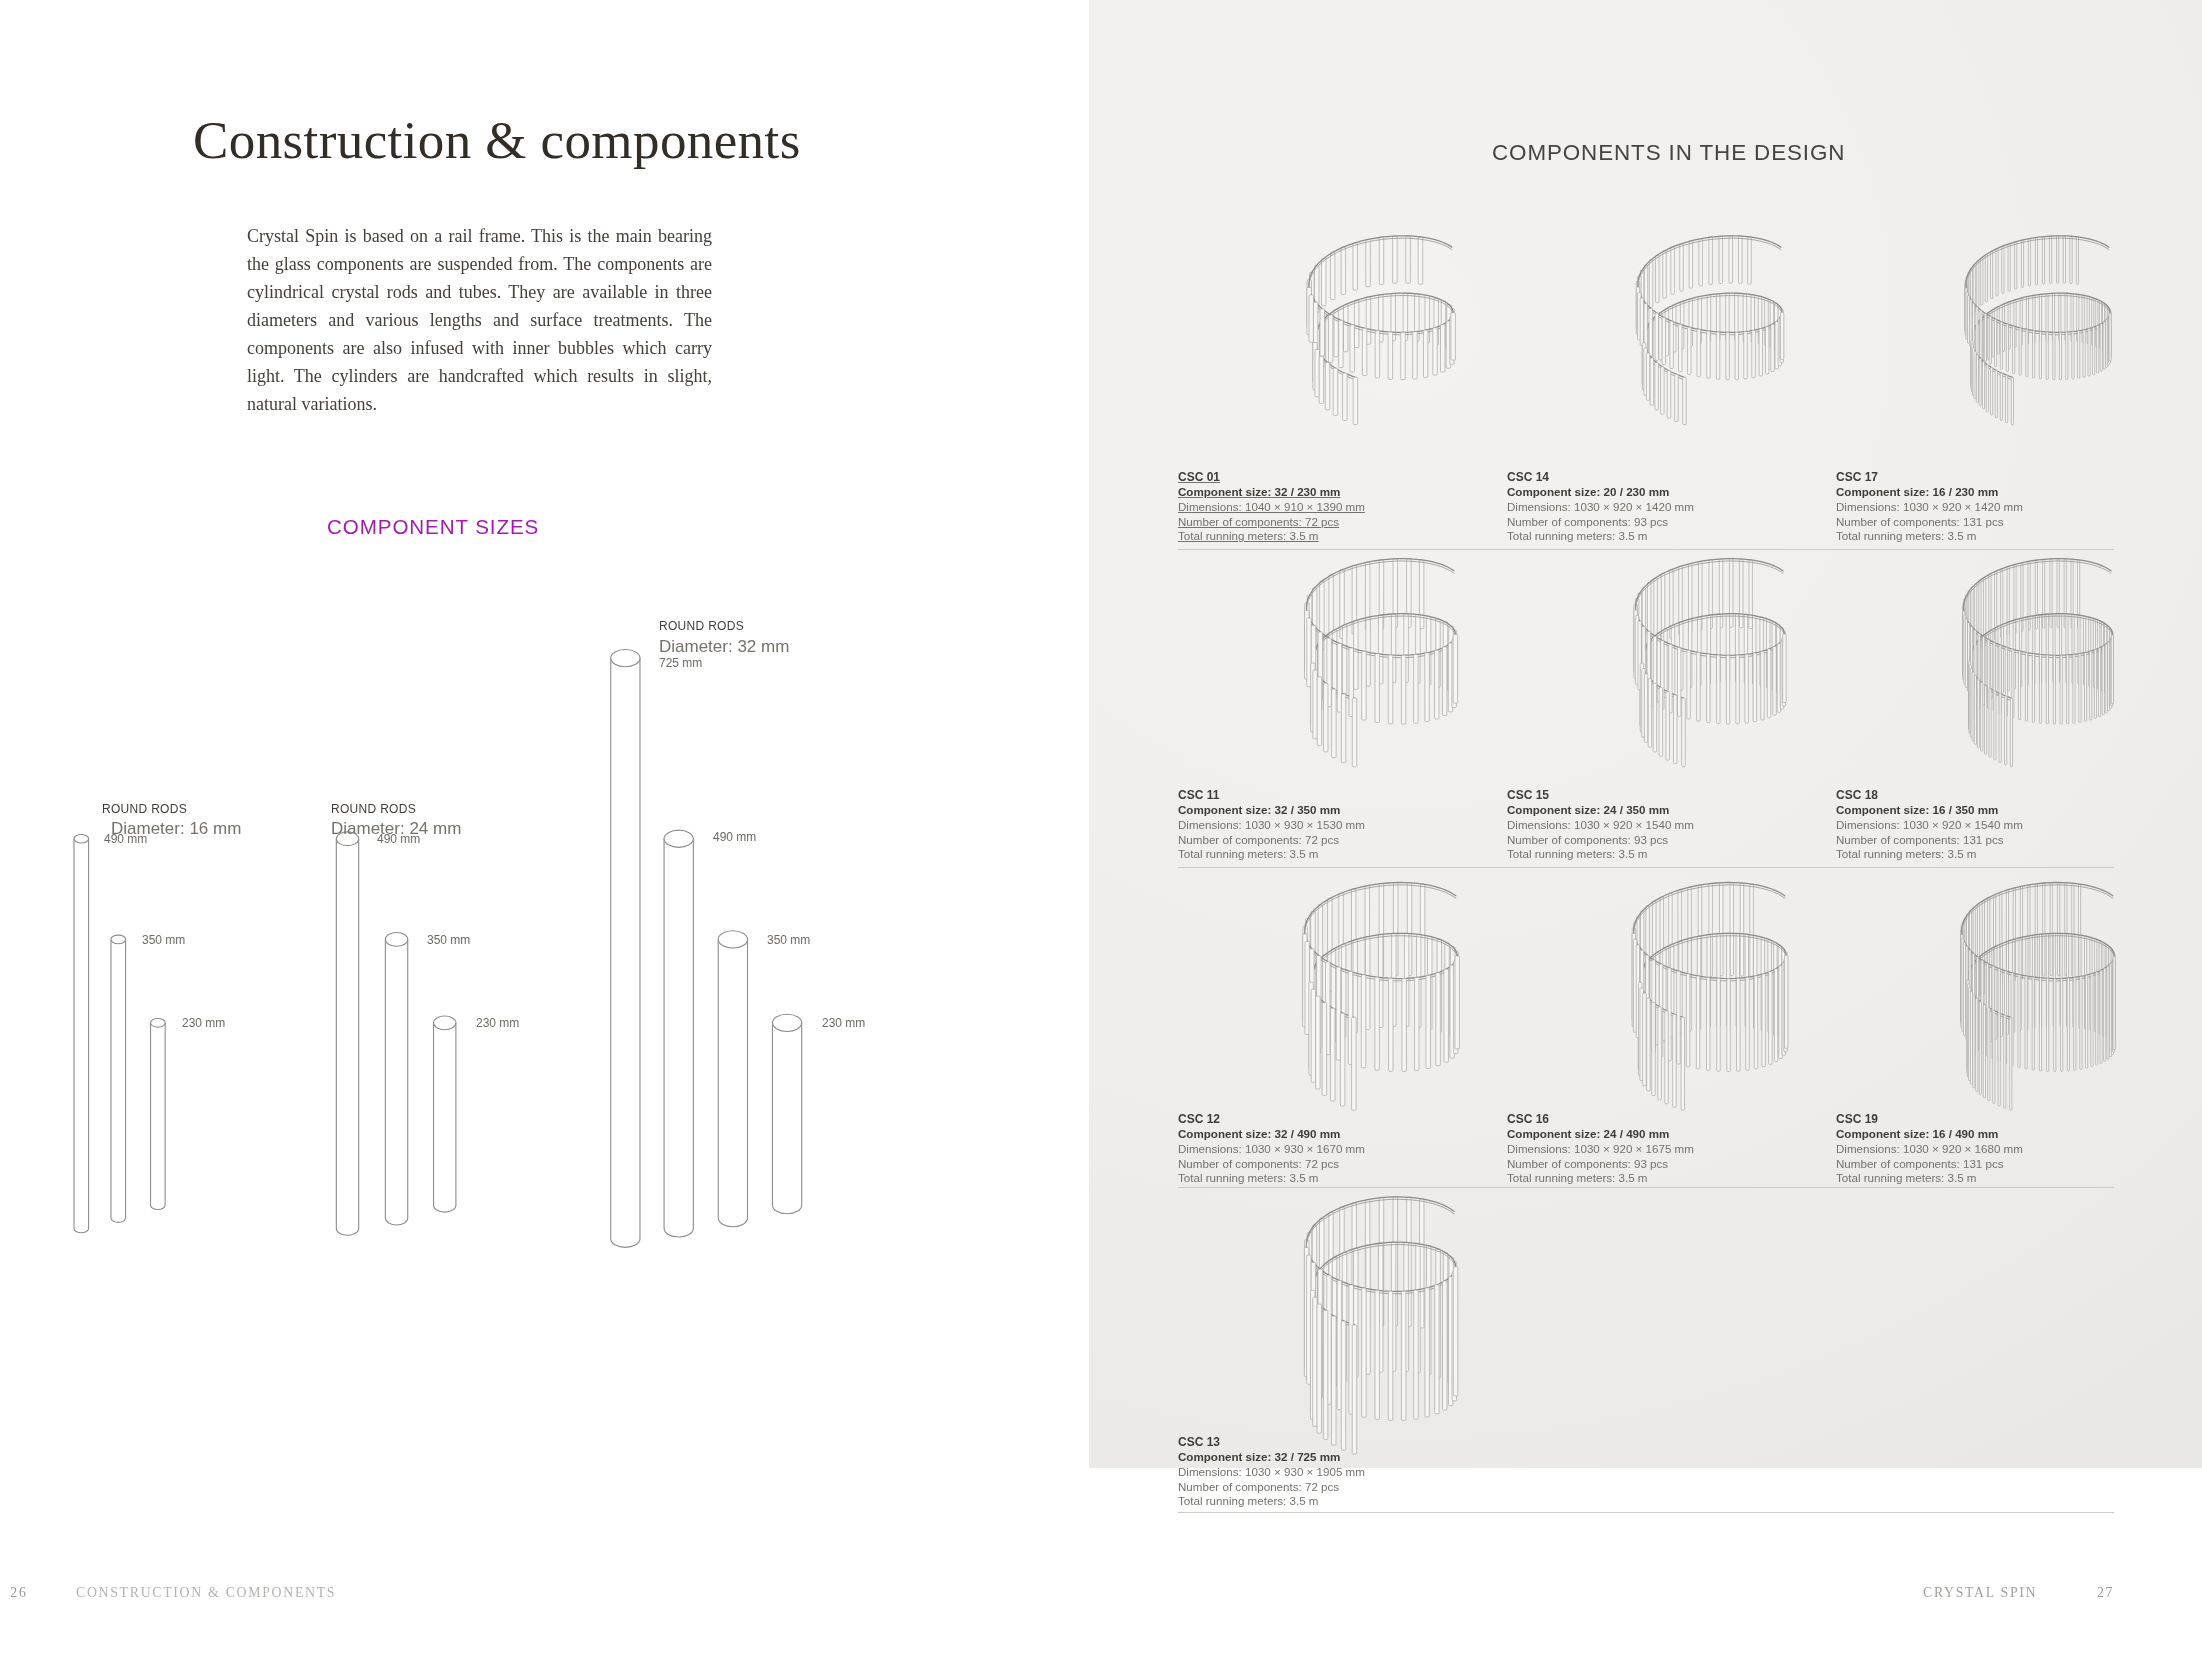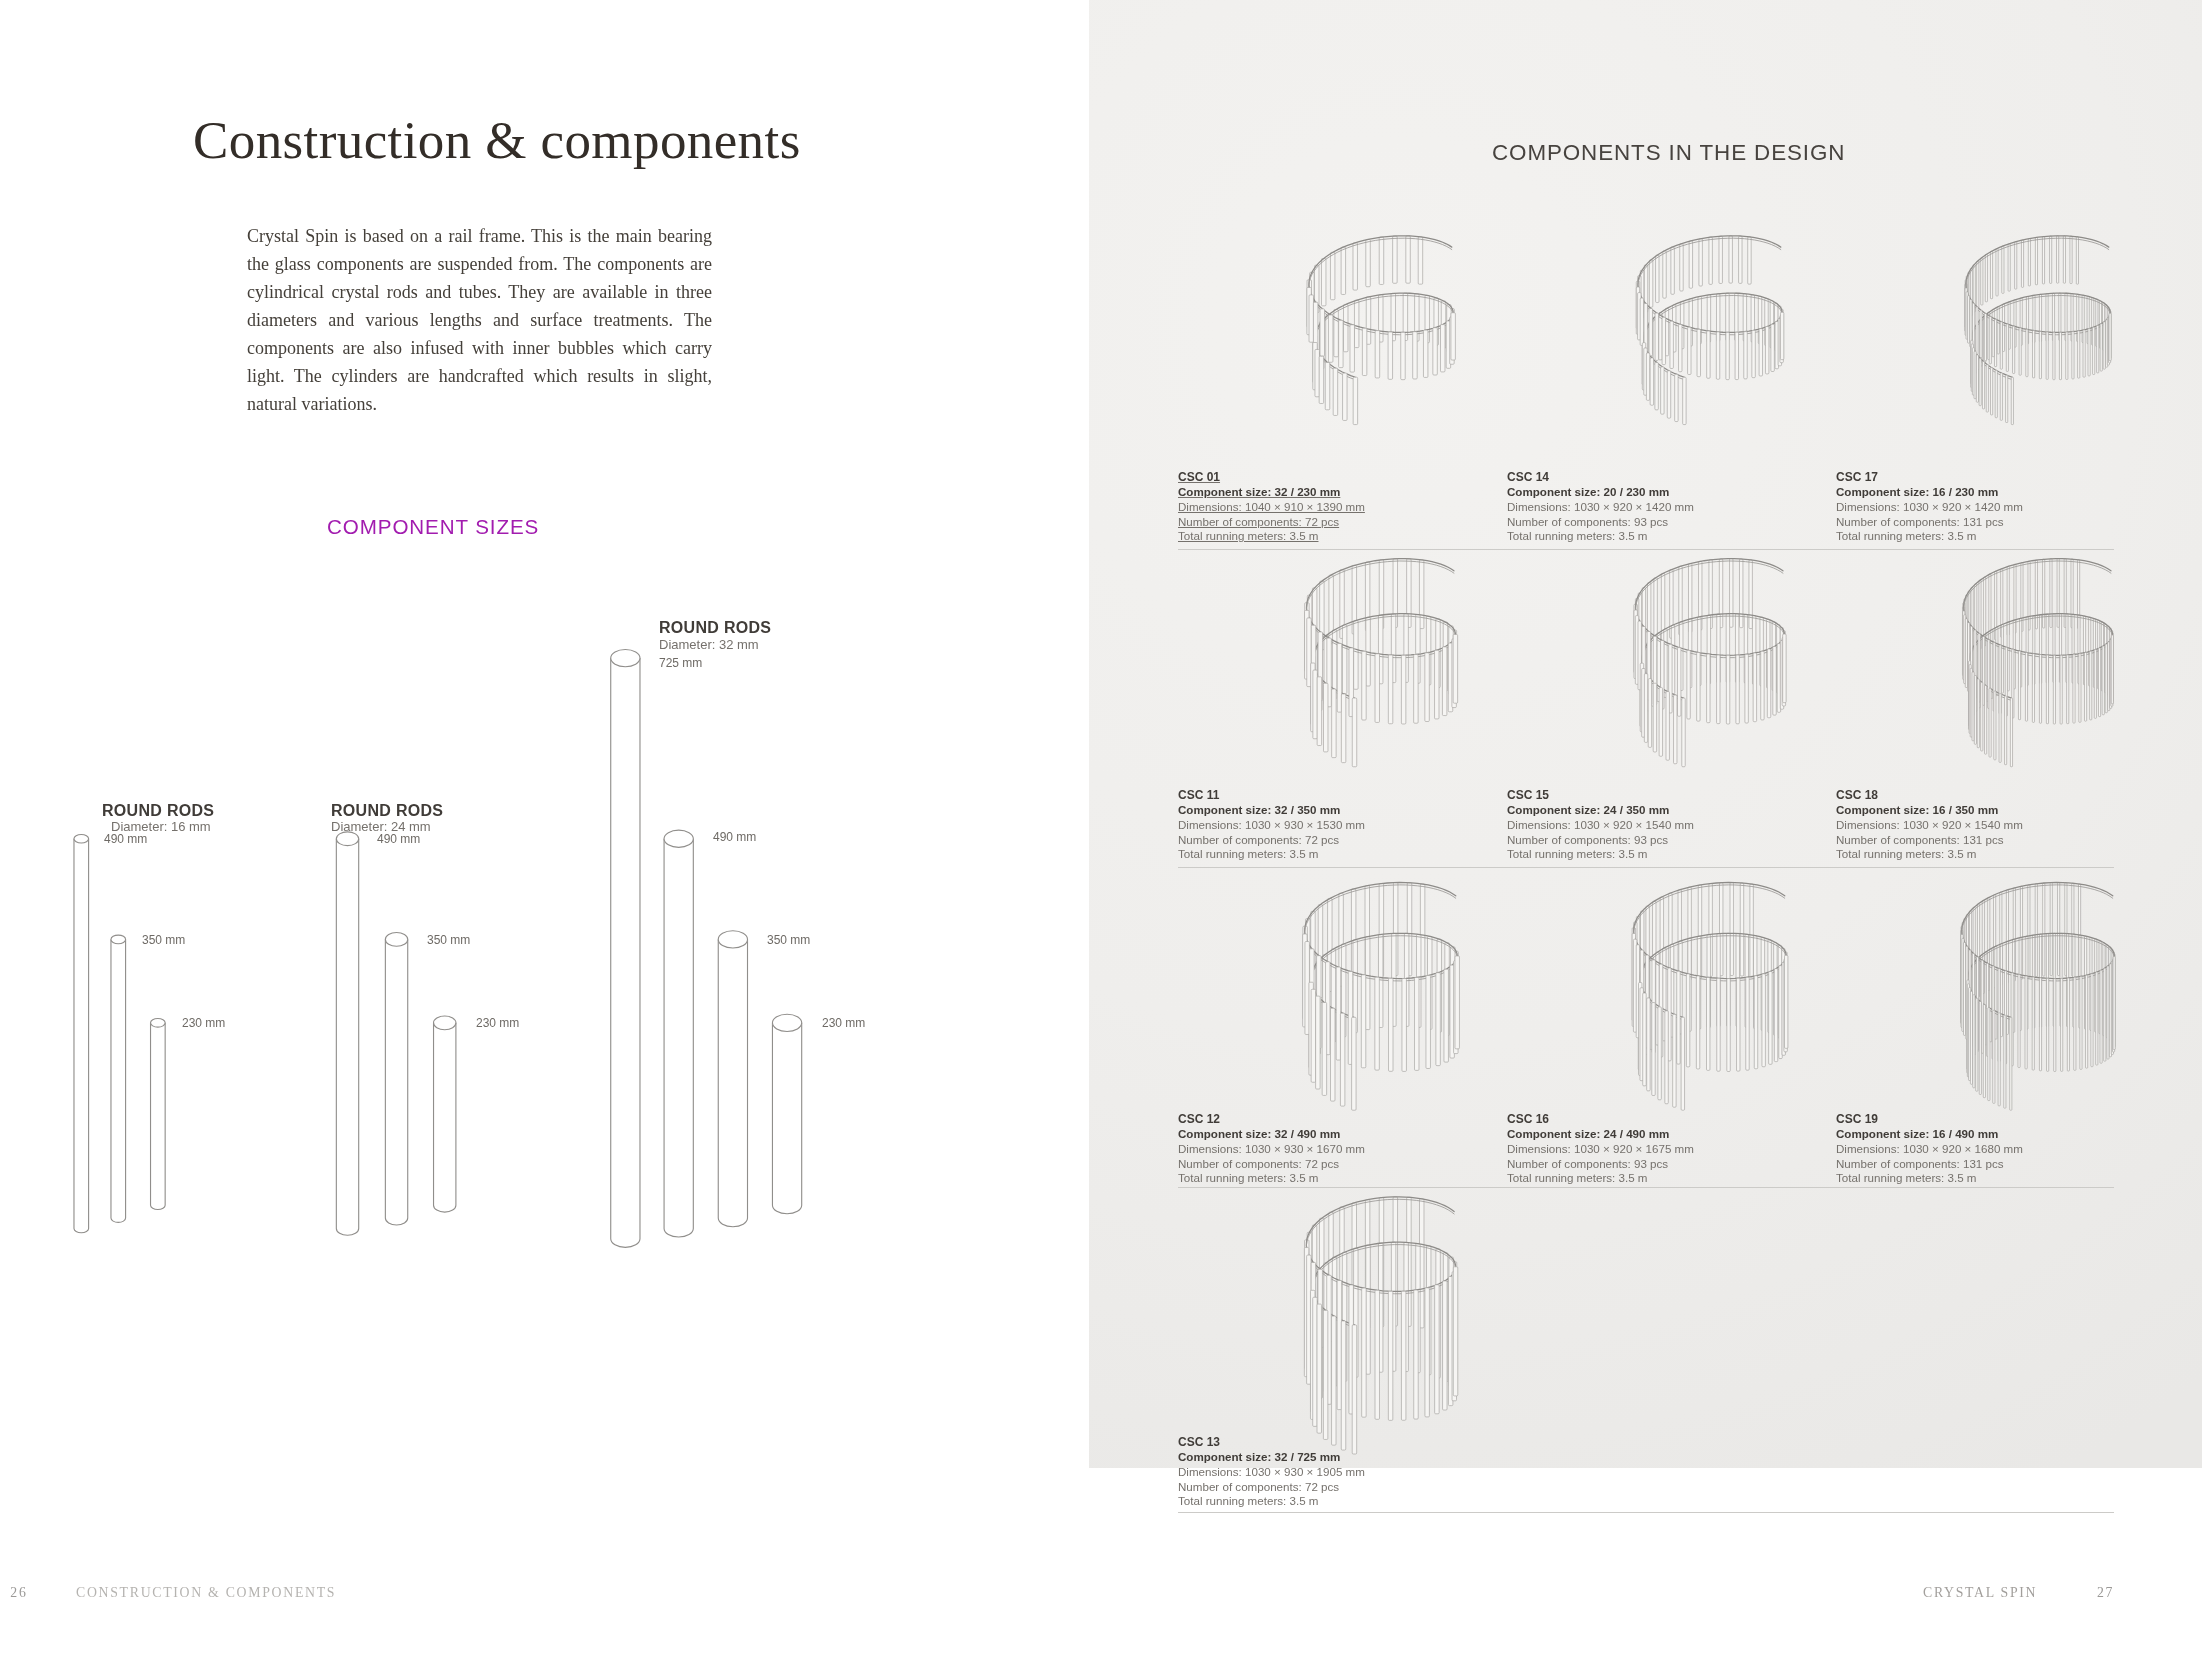--- a/index.html
+++ b/index.html
@@ -7,22 +7,22 @@
           font-family:"Liberation Sans","DejaVu Sans",sans-serif;}
   .page-left{position:absolute;left:0;top:0;width:1089px;height:1656px;background:#ffffff;}
   .page-right{position:absolute;left:1089px;top:0;width:1113px;height:1468px;
               background:radial-gradient(120% 90% at 28% 22%, #f3f2f0 0%, #efeeec 55%, #e9e8e6 100%);}
   .abs{position:absolute;}
   .doc-title{font-family:"Liberation Serif","DejaVu Serif",serif;font-size:53px;
              letter-spacing:0.4px;color:#332d28;white-space:nowrap;}
   .body-text{font-family:"Liberation Serif","DejaVu Serif",serif;font-size:18px;line-height:28px;
              color:#45403a;text-align:justify;}
   .section-heading{font-size:20.6px;letter-spacing:0.9px;color:#a21caf;white-space:nowrap;}
-  .rod-name{font-size:16px;font-weight:bold;color:#403c38;letter-spacing:0.3px;white-space:nowrap;}
-  .rod-sub{font-size:13px;color:#75716c;white-space:nowrap;}
+  .rod-name{font-size:12px;font-weight:normal;color:#403c38;letter-spacing:0.3px;white-space:nowrap;}
+  .rod-sub{font-size:17px;color:#75716c;white-space:nowrap;}
   .rod-len{font-size:12px;color:#6e6a65;white-space:nowrap;}
   .spec{width:318px;line-height:14.6px;font-size:11.6px;color:#75716c;}
   .spec .code{font-weight:bold;color:#403c38;font-size:12px;margin-bottom:0.9px;}
   .spec .strong{font-weight:bold;color:#403c38;}
   .divider{position:absolute;height:0.9px;background:#cccbc8;}
   .footer-text{font-family:"Liberation Serif","DejaVu Serif",serif;font-size:13.8px;
                letter-spacing:1.7px;white-space:nowrap;}
   svg{display:block;}
 </style>
 </head>

